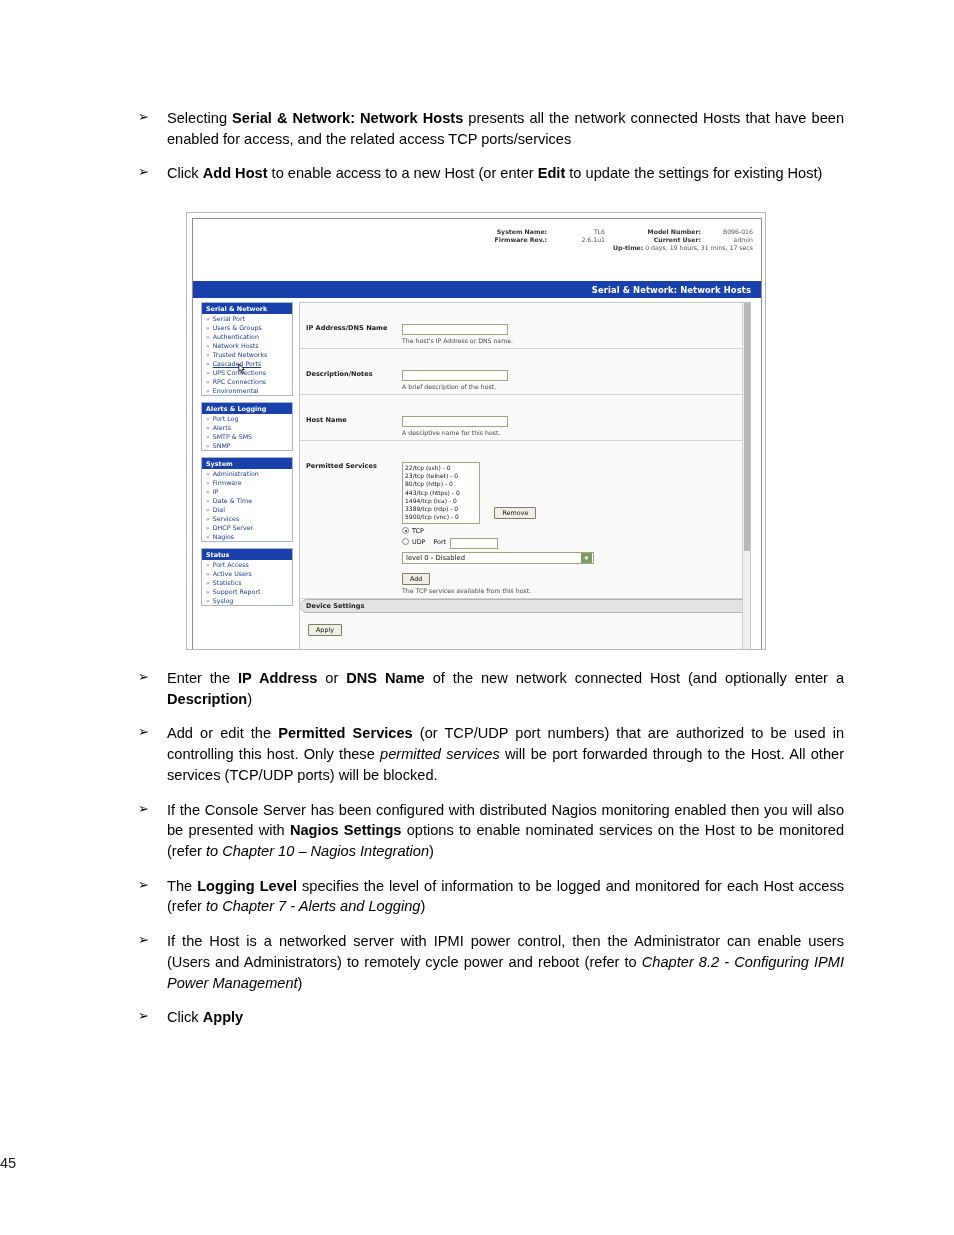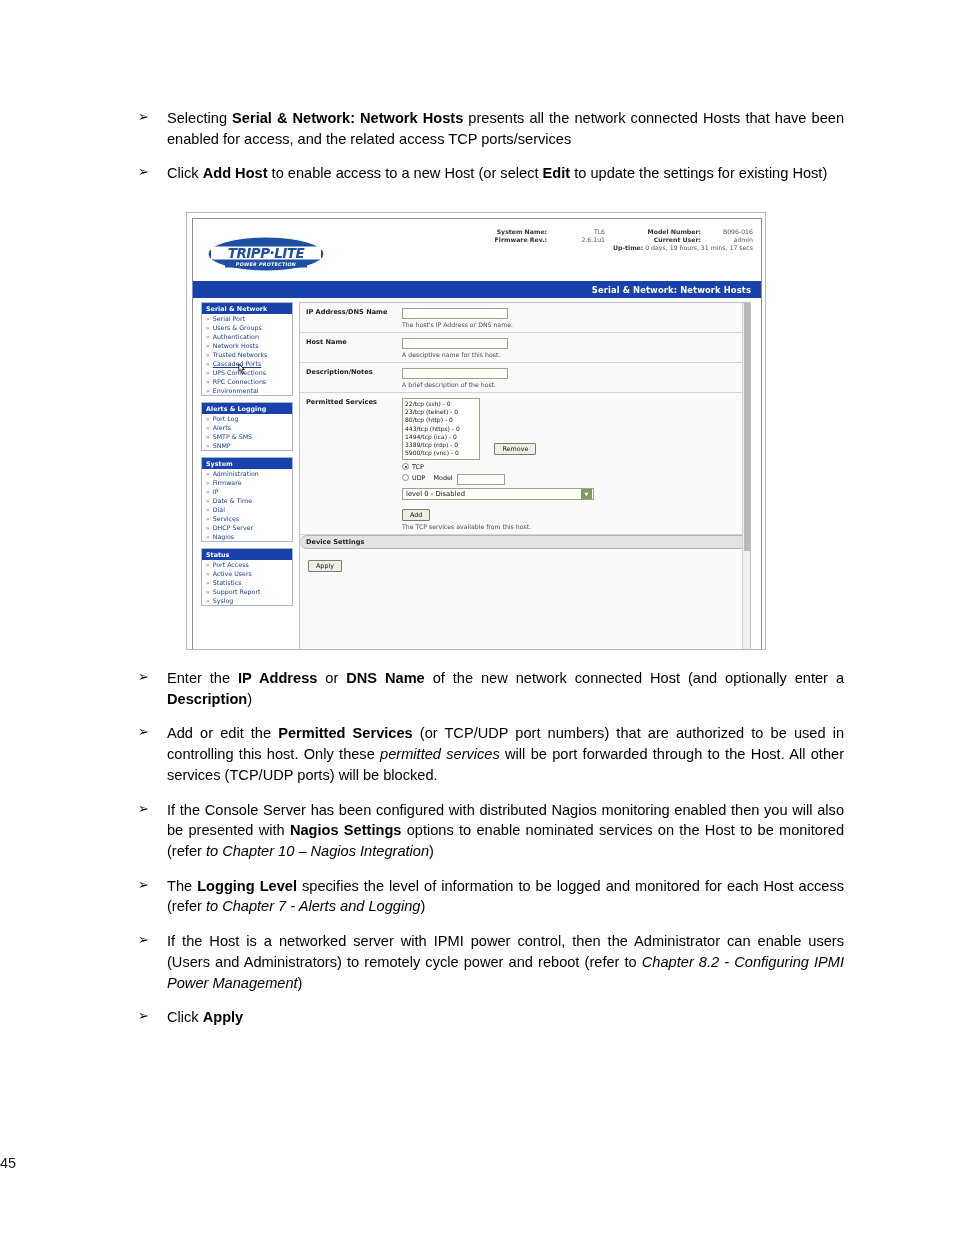--- a/index.html
+++ b/index.html
@@ -175,20 +175,21 @@
     border: 1px solid #c3c3c3;
     margin: 4px 10px 0 2px;
     background: #fafafa;
     position: relative;
     overflow: hidden;
   }
   .frow {
     display: flex;
     border-bottom: 1px solid #d4d4d4;
     padding: 5px 4px 4px 6px;
+    margin-top: 16px;
   }
   .flabel {
     flex: 0 0 96px;
     font-size: 6.6px;
     font-weight: bold;
     color: #1c1c1c;
     line-height: 1.35;
     font-family: "DejaVu Sans", sans-serif;
   }
   .fctl { flex: 1 1 auto; }
@@ -316,38 +317,28 @@
 </head>
 <body>
 
 <div class="doc" id="doc-top">
     <div class="bullet">
       <span class="marker">➢</span>
       <span class="btext"><span>Selecting </span><span class="b">Serial &amp; Network: Network Hosts</span><span> presents all the network connected Hosts that have been enabled for access, and the related access TCP ports/services</span></span>
     </div>
     <div class="bullet">
       <span class="marker">➢</span>
-      <span class="btext"><span>Click </span><span class="b">Add Host</span><span> to enable access to a new Host (or select </span><span class="b">Edit</span><span> to update the settings for existing Host)</span></span>
+      <span class="btext"><span>Click </span><span class="b">Add Host</span><span> to enable access to a new Host (or enter </span><span class="b">Edit</span><span> to update the settings for existing Host)</span></span>
     </div>
   </div>
 
 <div class="shot-wrap">
   <div class="shot-inner">
 
     <div class="ui-header">
-      <div class="logo">
-        <svg viewBox="0 0 236 84" width="118" height="42" xmlns="http://www.w3.org/2000/svg">
-          <ellipse cx="118" cy="42" rx="116" ry="34" fill="#1d4fa3"></ellipse>
-          <ellipse cx="118" cy="42" rx="116" ry="34" fill="none" stroke="#ffffff" stroke-width="2"></ellipse>
-          <rect x="8" y="27" width="220" height="26" fill="#ffffff"></rect>
-          <text x="118" y="49" font-family="DejaVu Sans, sans-serif" font-size="27" font-weight="bold" font-style="italic" fill="#1d4fa3" text-anchor="middle" letter-spacing="-1">TRIPP·LITE</text>
-          <rect x="36" y="56" width="164" height="13" fill="#1d4fa3"></rect>
-          <text x="118" y="66" font-family="DejaVu Sans, sans-serif" font-size="9.5" font-weight="bold" font-style="italic" fill="#ffffff" text-anchor="middle" letter-spacing="0.6">POWER PROTECTION</text>
-        </svg>
-      </div>
 
       <div class="sysinfo">
         <table>
           <tbody>
               <tr>
             <td class="si-lbl">System Name:</td>
             <td class="si-val">TL6</td>
             <td class="si-lbl2">Model Number:</td>
             <td class="si-val2">B096-016</td>
           </tr>
@@ -501,49 +492,49 @@
 
         <div class="frow">
           <div class="flabel">IP Address/DNS Name</div>
           <div class="fctl">
             <span class="txtbox"></span>
             <div class="hint">The host's IP Address or DNS name.</div>
           </div>
         </div>
 
         <div class="frow">
+          <div class="flabel">Description/Notes</div>
+          <div class="fctl">
+            <span class="txtbox"></span>
+            <div class="hint">A brief description of the host.</div>
+          </div>
+        </div>
+
+        <div class="frow">
           <div class="flabel">Host Name</div>
           <div class="fctl">
             <span class="txtbox"></span>
             <div class="hint">A desciptive name for this host.</div>
-          </div>
-        </div>
-
-        <div class="frow">
-          <div class="flabel">Description/Notes</div>
-          <div class="fctl">
-            <span class="txtbox"></span>
-            <div class="hint">A brief description of the host.</div>
           </div>
         </div>
 
         <div class="frow">
           <div class="flabel">Permitted Services</div>
           <div class="fctl">
             <div class="listbox" id="svc-list"><div>22/tcp (ssh) - 0</div><div>23/tcp (telnet) - 0</div><div>80/tcp (http) - 0</div><div>443/tcp (https) - 0</div><div>1494/tcp (ica) - 0</div><div>3389/tcp (rdp) - 0</div><div>5900/tcp (vnc) - 0</div></div>
             <span class="btn remove">Remove</span>
 
             <div class="radiorow">
               <span class="radio on"></span>
               <span>TCP</span>
             </div>
             <div class="radiorow">
               <span class="radio"></span>
               <span>UDP</span>
-              <span class="portlbl">Model</span>
+              <span class="portlbl">Port</span>
               <span class="txtbox sm"></span>
             </div>
 
             <div class="selectbox">
               <span>level 0 - Disabled</span>
               <span class="arrow">▼</span>
             </div>
 
             <div style="margin-top:3px;">
               <span class="btn">Add</span>

